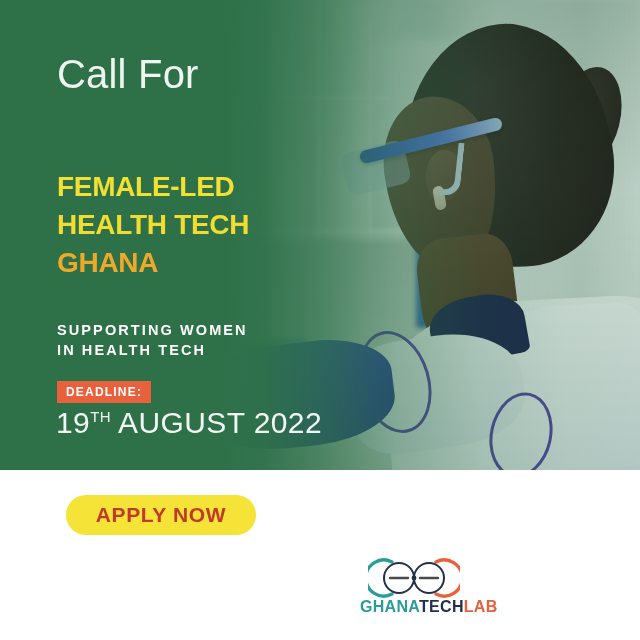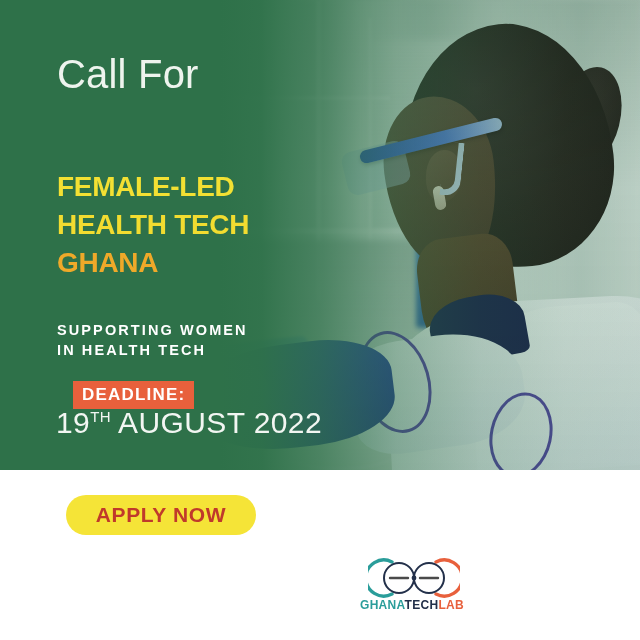--- a/index.html
+++ b/index.html
@@ -226,22 +226,22 @@
 
   .subhead {
     position:absolute; left:57px; top:320px;
     color:#ffffff; font-size:14.5px; line-height:20px;
     font-weight:700; letter-spacing:2.1px; text-transform:uppercase;
   }
 
   .deadline-badge {
     position:absolute; left:57px; top:381px;
     background:#e8603c; color:#ffffff;
-    font-size:17px; font-weight:700; letter-spacing:1.2px;
-    padding:4px 9px 4px 9px; text-transform:uppercase;margin-left:16px;
+    font-size:12px; font-weight:700; letter-spacing:1.2px;
+    padding:4px 9px 4px 9px; text-transform:uppercase;
   }
   .deadline-date {
     position:absolute; left:56px; top:406px;
     color:#f2f6f2; font-size:30px; font-weight:400; letter-spacing:.4px;
     text-transform:uppercase;
   }
   .deadline-date .sup { font-size:15px; vertical-align:super; }
 
   
   .footer {
@@ -278,22 +278,22 @@
   .villgro-africa {
     position:absolute; left:52px; top:25px;
     font-family:"Liberation Serif", serif;
     font-size:18px; font-weight:700; color:#1d2b22; letter-spacing:-0.2px;
   }
 
   
   .gtl { position:absolute; left:352px; top:88px; width:108px; height:58px; }
   .gtl-mark { position:absolute; left:8px; top:0; width:92px; height:40px; }
   .gtl-text {
-    position:absolute; left:0; top:40px; width:108px; text-align:left;
-    font-size:12px; font-weight:800; letter-spacing:.3px;
+    position:absolute; left:0; top:40px; width:108px; text-align:center;
+    font-size:16px; font-weight:800; letter-spacing:.3px;
   }
   .gtl-text .g { color:#2a9d9a; }
   .gtl-text .t { color:#23304a; }
   .gtl-text .l { color:#e8603c; }
 </style>
 </head>
 <body>
 
 <div class="poster">
 

